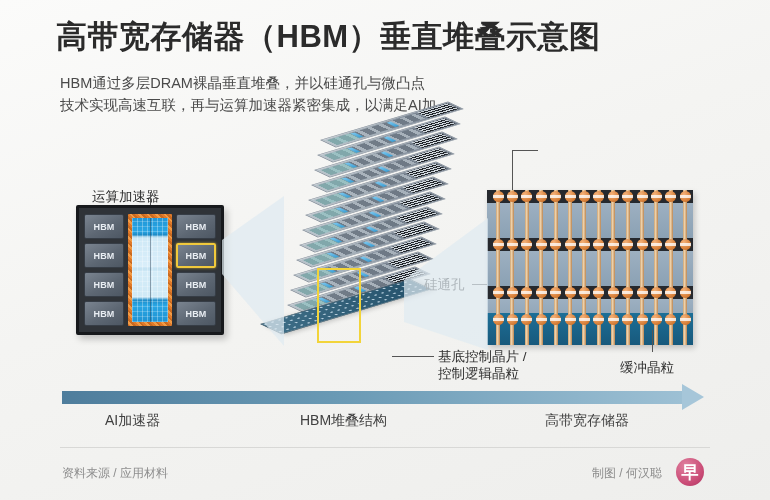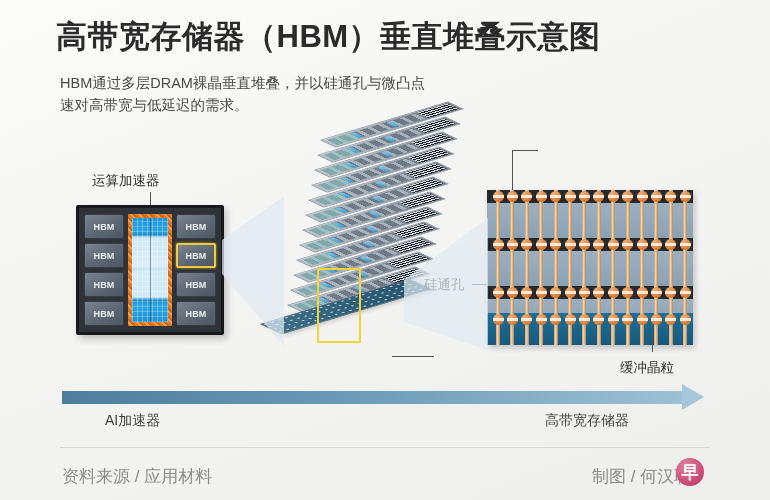--- a/index.html
+++ b/index.html
@@ -149,41 +149,41 @@
   }
   #arrowHead{
     position:absolute; left:682px; top:384px;
     width:0; height:0; border-top:13.5px solid transparent;
     border-bottom:13.5px solid transparent; border-left:22px solid #a6c6d9;
   }
   .cap{ position:absolute; top:412px; font-size:14px; color:#404040; white-space:nowrap; }
 
   
   #divider{ position:absolute; left:60px; right:60px; top:447px; height:1px; background:#d8d8d6; }
-  .foot{ position:absolute; top:465px; font-size:17px; color:#8d8d8d; white-space:nowrap; }
+  .foot{ position:absolute; top:465px; font-size:12px; color:#8d8d8d; white-space:nowrap; }
   #logo{
     position:absolute; left:676px; top:458px; width:28px; height:28px; border-radius:50%;
     background:radial-gradient(circle at 35% 28%,#e0819f,#c94a75 65%,#a93460);
     color:#fff; font-size:17px; font-weight:bold;
     display:flex; align-items:center; justify-content:center;
     font-family:"DejaVu Sans",sans-serif;
   }
 </style>
 </head>
 <body>
 
 <div id="stage">
 
   <div class="title">高带宽存储器（HBM）垂直堆叠示意图</div>
   <div class="subtitle">
     <div>HBM通过多层DRAM裸晶垂直堆叠，并以硅通孔与微凸点</div>
-    <div>速对高带宽与低延迟的需求。</div>
-  </div>
-
-  <div class="lab" style="left:92px; top:172px;text-align:right;">运算加速器</div>
+    <div>技术实现高速互联，再与运算加速器紧密集成，以满足AI加</div>
+  </div>
+
+  <div class="lab" style="left:92px; top:188px;text-align:right;">运算加速器</div>
   <div class="leader" style="left:150px; top:192px; width:1px; height:72px;"></div>
 
   <div id="pkg">
     <div class="hbmcol">
       <div class="hbm">HBM</div>
       <div class="hbm">HBM</div>
       <div class="hbm">HBM</div>
       <div class="hbm">HBM</div>
     </div>
     <div id="soc">
@@ -342,28 +342,33 @@
         <div class="bump" style="left: 178.3px; top: 49px;"></div>
         <div class="bump" style="left: 178.3px; top: 97px;"></div>
         <div class="bump" style="left: 178.3px; top: 124px;"></div>
         <div class="bump" style="left: 192.7px; top: 1px;"></div>
         <div class="bump" style="left: 192.7px; top: 49px;"></div>
         <div class="bump" style="left: 192.7px; top: 97px;"></div>
         <div class="bump" style="left: 192.7px; top: 124px;"></div>
       </div>
   </div>
 
+  <div class="lab" style="left:438px; top:348px;">
+    <div>基底控制晶片 /</div>
+    <div>控制逻辑晶粒</div>
+  </div>
   <div class="leader" style="left:392px; top:356px; width:42px; height:1px;"></div>
 
   <div class="lab" style="left:620px; top:359px;">缓冲晶粒</div>
   <div class="leader" style="left:652px; top:330px; width:1px; height:22px;"></div>
 
   <div id="arrowBar"></div>
   <div id="arrowHead"></div>
   <div class="cap" style="left:105px;">AI加速器</div>
+  <div class="cap" style="left:300px;">HBM堆叠结构</div>
   <div class="cap" style="left:545px;">高带宽存储器</div>
 
   <div id="divider"></div>
   <div class="foot" style="left:62px;">资料来源 / 应用材料</div>
   <div class="foot" style="left:592px;">制图 / 何汉聪</div>
   <div id="logo">早</div>
 
 </div>
 
 </body></html>

